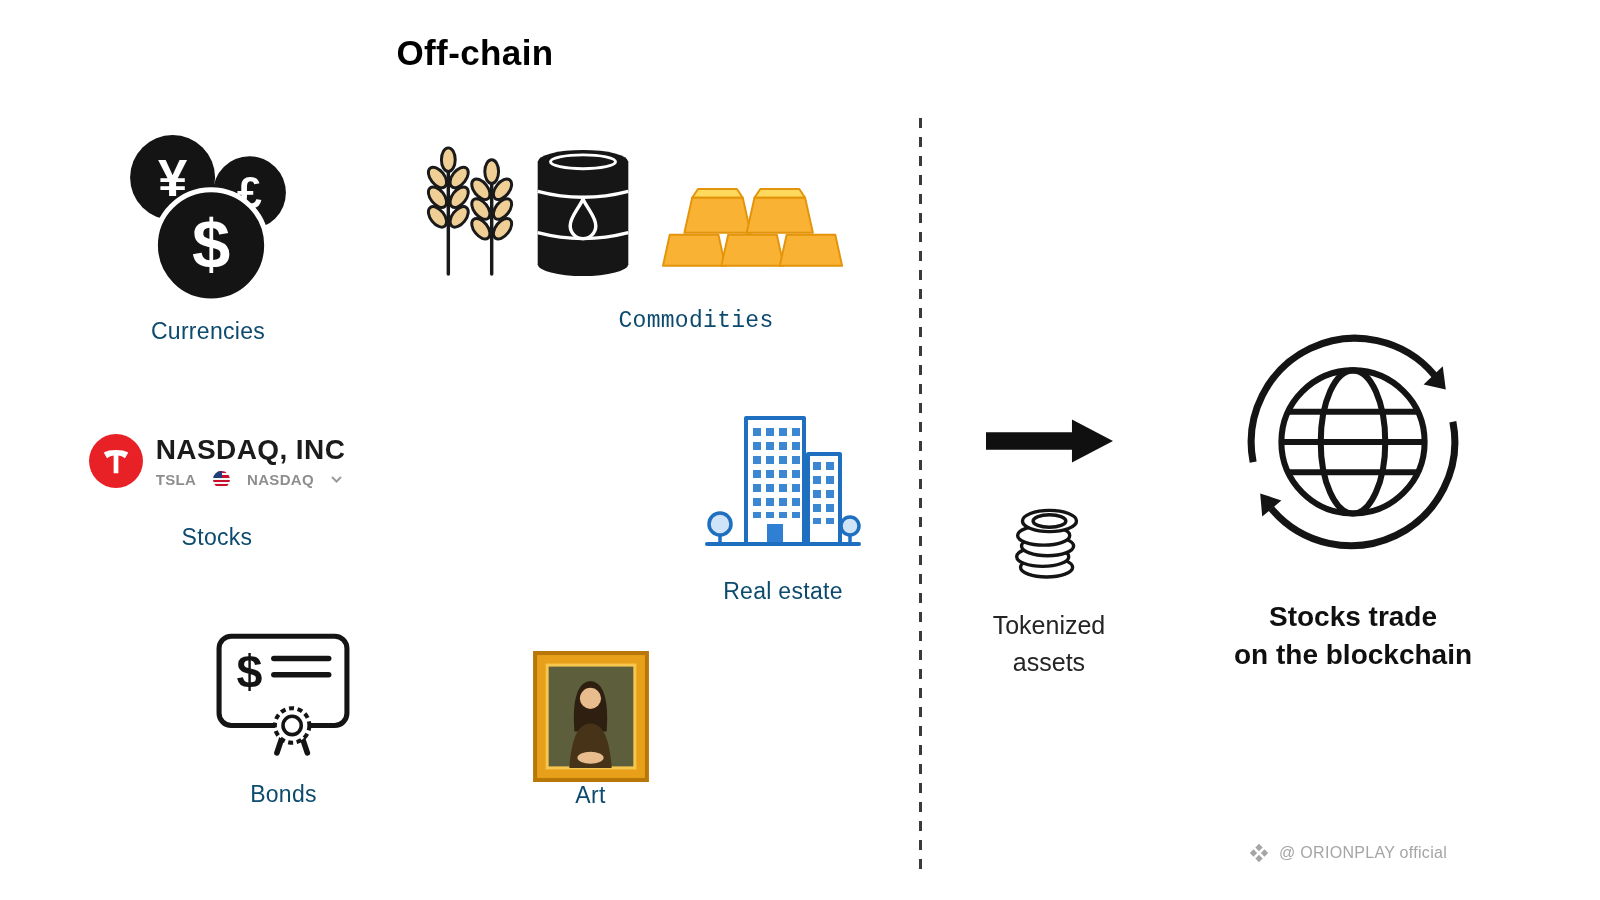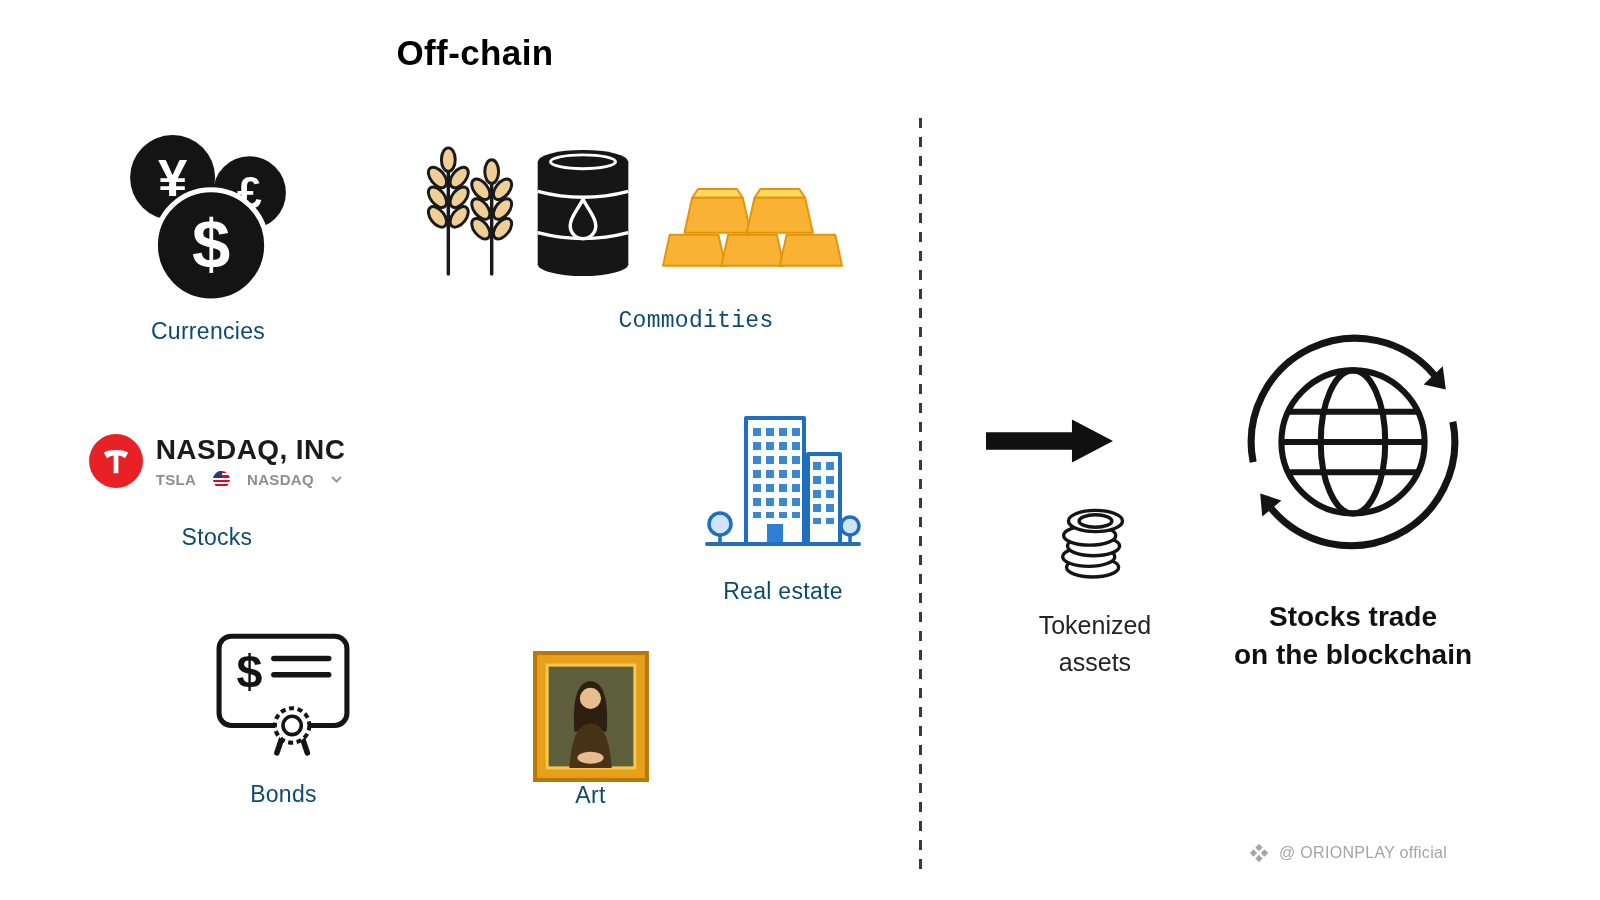--- a/index.html
+++ b/index.html
@@ -44,21 +44,21 @@
   .bonds .label{margin-top:24px;}
 
   .art{left:518px;top:651px;width:145px;}
   .art .label{}
 
   .divider{position:absolute;left:919px;top:118px;width:3px;height:754px;
            background:repeating-linear-gradient(to bottom,#3a3a3a 0 10px,transparent 10px 19px);}
 
   .arrow-wrap{position:absolute;left:986px;top:419px;}
 
-  .tokenized{left:1000px;top:489px;width:190px;justify-content:space-between;}
+  .tokenized{left:954px;top:489px;width:190px;justify-content:space-between;}
   .tokenized .label-lines{margin-top:26px;font-size:25px;line-height:37px;text-align:center;color:#242424;}
 
   .globe-wrap{position:absolute;left:1237px;top:329px;}
 
   .global-trade{position:absolute;left:1180px;top:598px;width:346px;text-align:center;
                 font-size:28px;font-weight:bold;line-height:38px;color:#101010;}
 
   .watermark{position:absolute;left:1248px;top:842px;display:flex;align-items:center;gap:9px;
              color:#a5a5a5;font-size:16px;letter-spacing:.3px;}
 </style>

